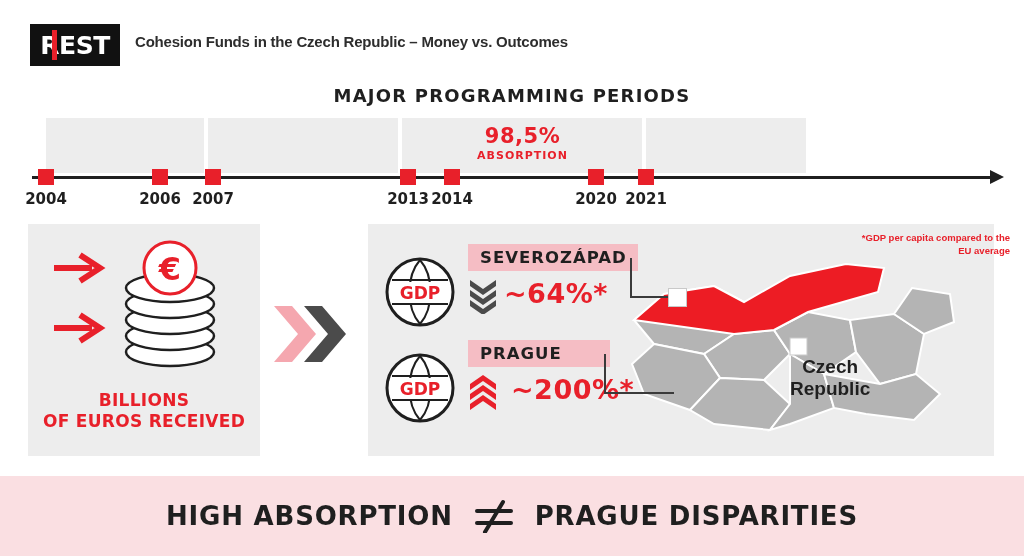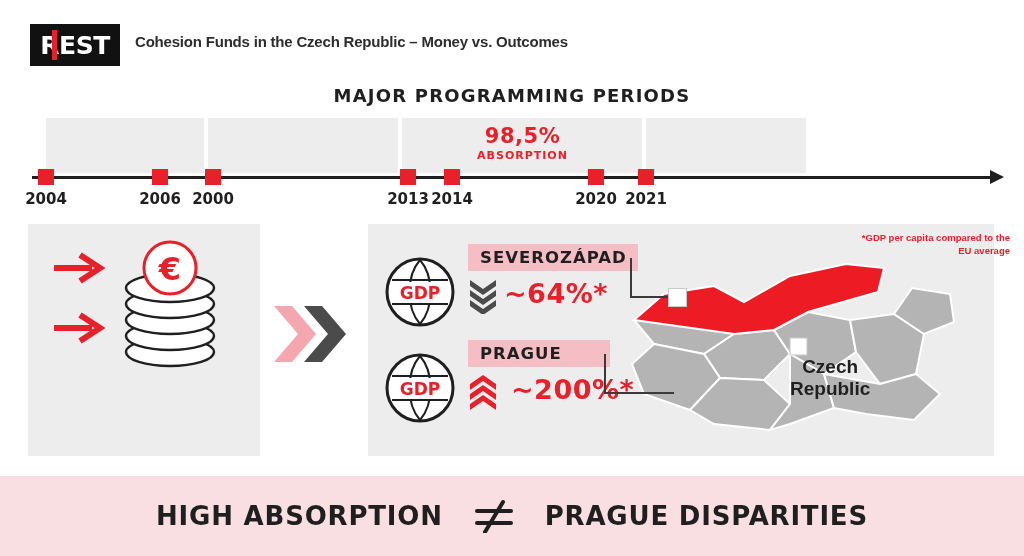--- a/index.html
+++ b/index.html
@@ -249,21 +249,21 @@
   .footer {
     position: absolute;
     left: 0;
     top: 476px;
     width: 1024px;
     height: 80px;
     background: #fadfe2;
     display: flex;
     align-items: center;
     justify-content: center;
-    gap: 28px;
+    gap: 18px;
   }
   .footer-text {
     font-family: "DejaVu Sans", sans-serif;
     font-weight: bold;
     font-size: 26px;
     color: #1f1f1f;
     letter-spacing: 0.8px;
   }
 </style>
 </head>
@@ -295,21 +295,21 @@
   <div class="tl-marker" style="left:38px;"></div>
   <div class="tl-marker" style="left:152px;"></div>
   <div class="tl-marker" style="left:205px;"></div>
   <div class="tl-marker" style="left:400px;"></div>
   <div class="tl-marker" style="left:444px;"></div>
   <div class="tl-marker" style="left:588px;"></div>
   <div class="tl-marker" style="left:638px;"></div>
 
   <div class="tl-label" style="left:16px;">2004</div>
   <div class="tl-label" style="left:130px;">2006</div>
-  <div class="tl-label" style="left:183px;">2000</div>
+  <div class="tl-label" style="left:183px;">2007</div>
   <div class="tl-label" style="left:378px;">2013</div>
   <div class="tl-label" style="left:422px;">2014</div>
   <div class="tl-label" style="left:566px;">2020</div>
   <div class="tl-label" style="left:616px;">2021</div>
 
   <div class="panel-left"></div>
 
   <svg class="money-arrows" width="60" height="110" viewBox="0 0 60 110">
     <g fill="none" stroke="#e8202a" stroke-width="6">
       <path d="M2 18 H40"></path>
@@ -324,20 +324,24 @@
       <ellipse cx="52" cy="112" rx="44" ry="14"></ellipse>
       <ellipse cx="52" cy="96" rx="44" ry="14"></ellipse>
       <ellipse cx="52" cy="80" rx="44" ry="14"></ellipse>
       <ellipse cx="52" cy="64" rx="44" ry="14"></ellipse>
       <ellipse cx="52" cy="48" rx="44" ry="14"></ellipse>
     </g>
     <circle cx="52" cy="28" r="26" fill="#ffffff" stroke="#e8202a" stroke-width="3"></circle>
     <text x="52" y="40" text-anchor="middle" font-family="DejaVu Sans, sans-serif" font-size="32" font-weight="bold" fill="#e8202a">€</text>
   </svg>
 
+  <div class="panel-left-caption">
+    <div>BILLIONS</div>
+    <div>OF EUROS RECEIVED</div>
+  </div>
 
   <svg class="chev-group" width="80" height="70" viewBox="0 0 80 70">
     <path d="M2 6 L26 34 L2 62 L20 62 L44 34 L20 6 Z" fill="#f5a7af"></path>
     <path d="M32 6 L56 34 L32 62 L50 62 L74 34 L50 6 Z" fill="#4b4b4b"></path>
   </svg>
 
   <div class="panel-right">
 
     <svg width="400" height="232" viewBox="0 0 400 232" style="position:absolute; left:226px; top:0;">
       <g stroke="#ffffff" stroke-width="2">

